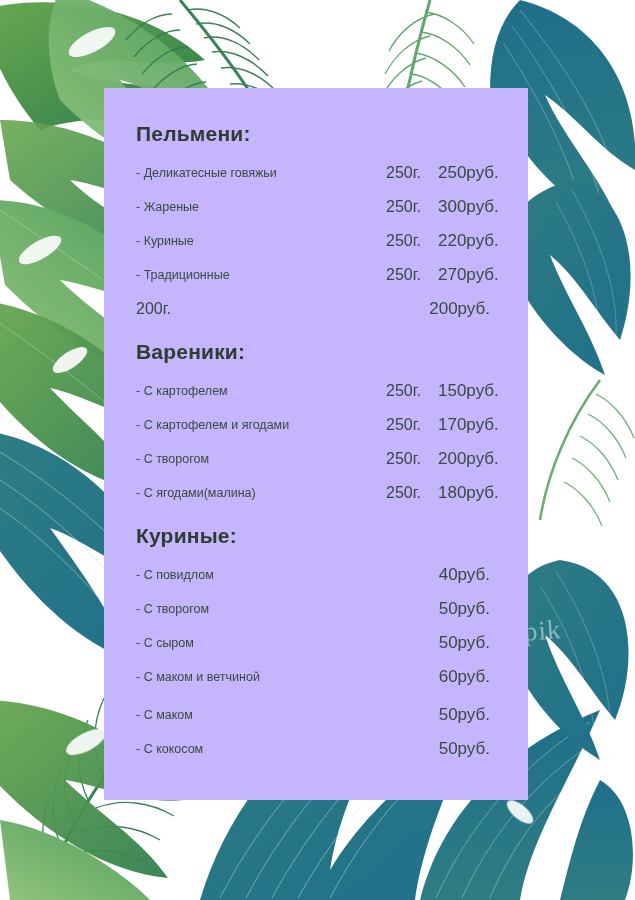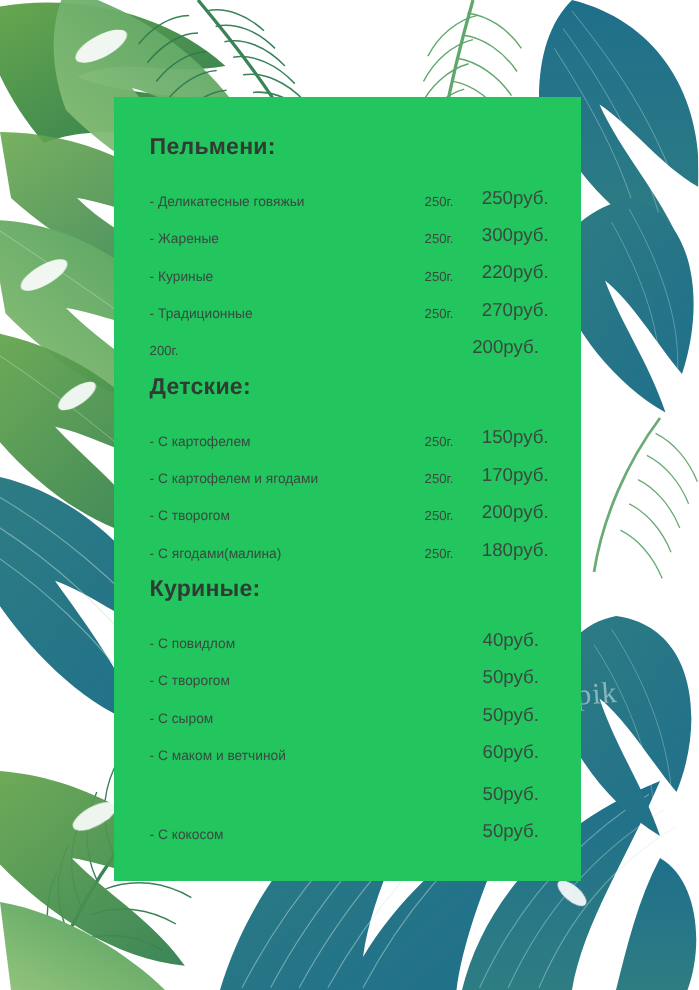--- a/index.html
+++ b/index.html
@@ -34,21 +34,21 @@
     display: block;
   }
 
   
   .card {
     position: absolute;
     left: 104px;
     top: 88px;
     width: 424px;
     height: 712px;
-    background: #22c55e;
+    background: #c4b5fd;
     box-sizing: border-box;
     padding: 34px 36px 20px 32px;
   }
 
   .section {
     margin: 0 0 4px 0;
   }
   .section-title {
     font-size: 21px;
     font-weight: bold;
@@ -58,35 +58,35 @@
   }
   .section:first-child .section-title {
     margin-top: 0;
   }
 
   .rows {
     display: block;
   }
   .row {
     display: flex;
-    align-items: flex-end;
+    align-items: center;
     height: 34px;
   }
   .row .name {
     flex: 0 0 auto;
     width: 250px;
     font-size: 12.5px;
     color: #3a4a40;
     white-space: nowrap;
   }
   .row .qty {
     flex: 0 0 auto;
     width: 52px;
     text-align: left;
-    font-size: 12px;
+    font-size: 16px;
     color: #3a4a40;
   }
   .row .price {
     flex: 1 1 auto;
     text-align: right;
     font-size: 17px;
     color: #3a4a40;
     padding-right: 2px;
   }
 
@@ -299,21 +299,21 @@
           <span class="price">270руб.</span>
         </div>
         <div class="row">
           <span class="qty">200г.</span>
           <span class="price">200руб.</span>
         </div>
       </div>
     </div>
 
     <div class="section">
-      <div class="section-title">Детские:</div>
+      <div class="section-title">Вареники:</div>
       <div class="rows">
         <div class="row">
           <span class="name">- С картофелем</span>
           <span class="qty">250г.</span>
           <span class="price">150руб.</span>
         </div>
         <div class="row">
           <span class="name">- С картофелем и ягодами</span>
           <span class="qty">250г.</span>
           <span class="price">170руб.</span>
@@ -353,20 +353,21 @@
           <span class="name">- С маком и ветчиной</span>
           <span class="qty"></span>
           <span class="price">60руб.</span>
         </div>
       </div>
     </div>
 
     <div class="section">
       <div class="rows">
         <div class="row">
+          <span class="name">- С маком</span>
           <span class="qty"></span>
           <span class="price">50руб.</span>
         </div>
         <div class="row">
           <span class="name">- С кокосом</span>
           <span class="qty"></span>
           <span class="price">50руб.</span>
         </div>
       </div>
     </div>

